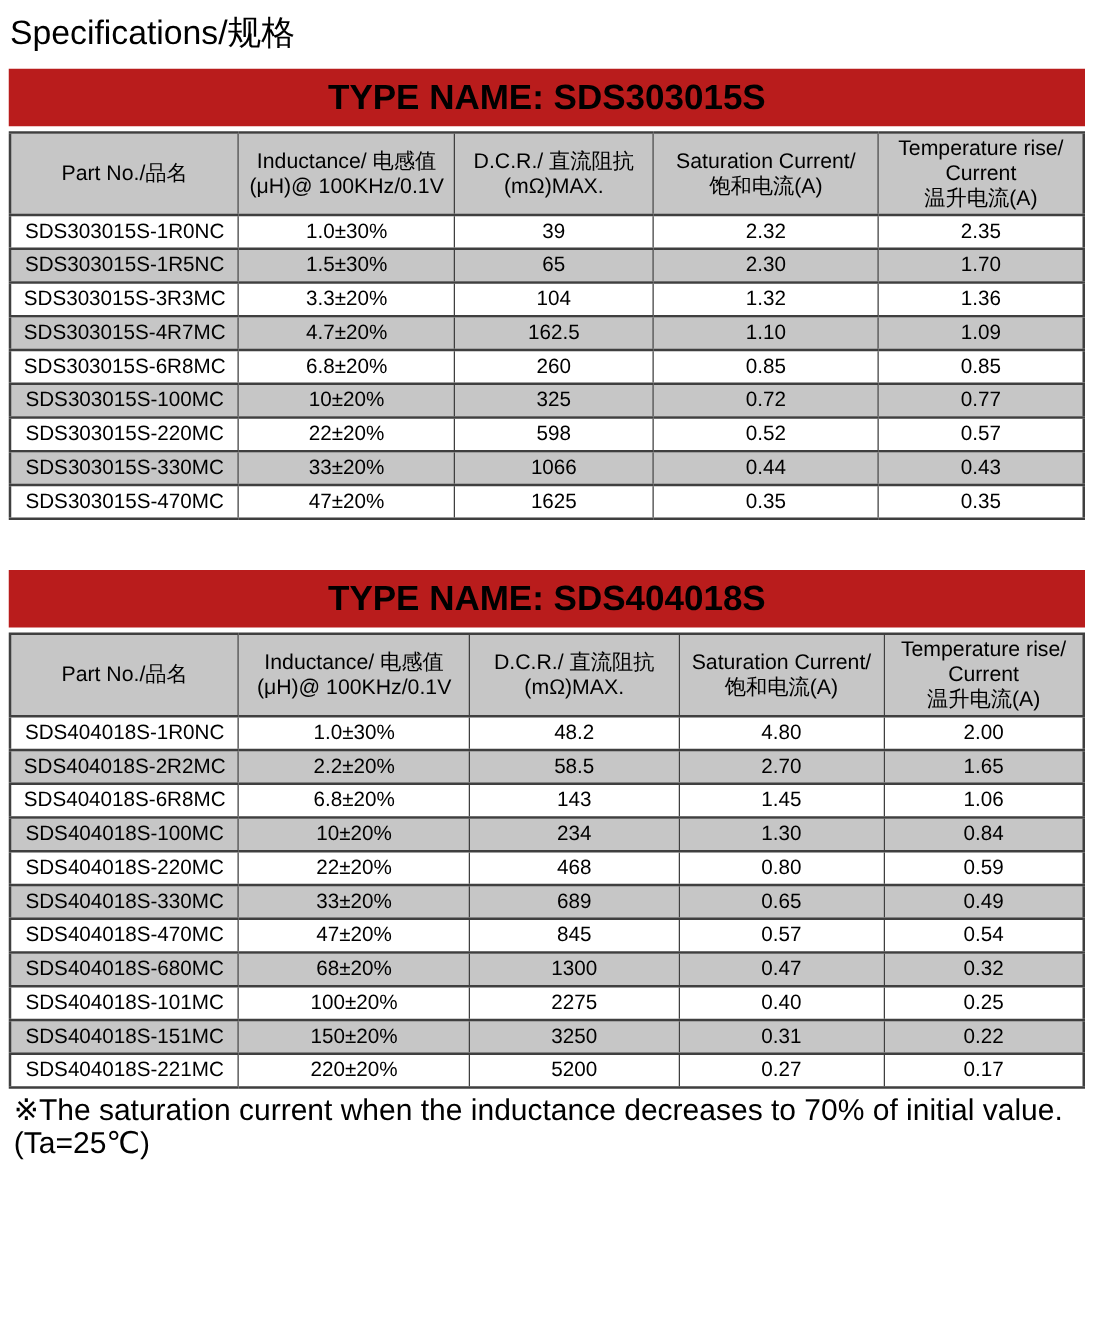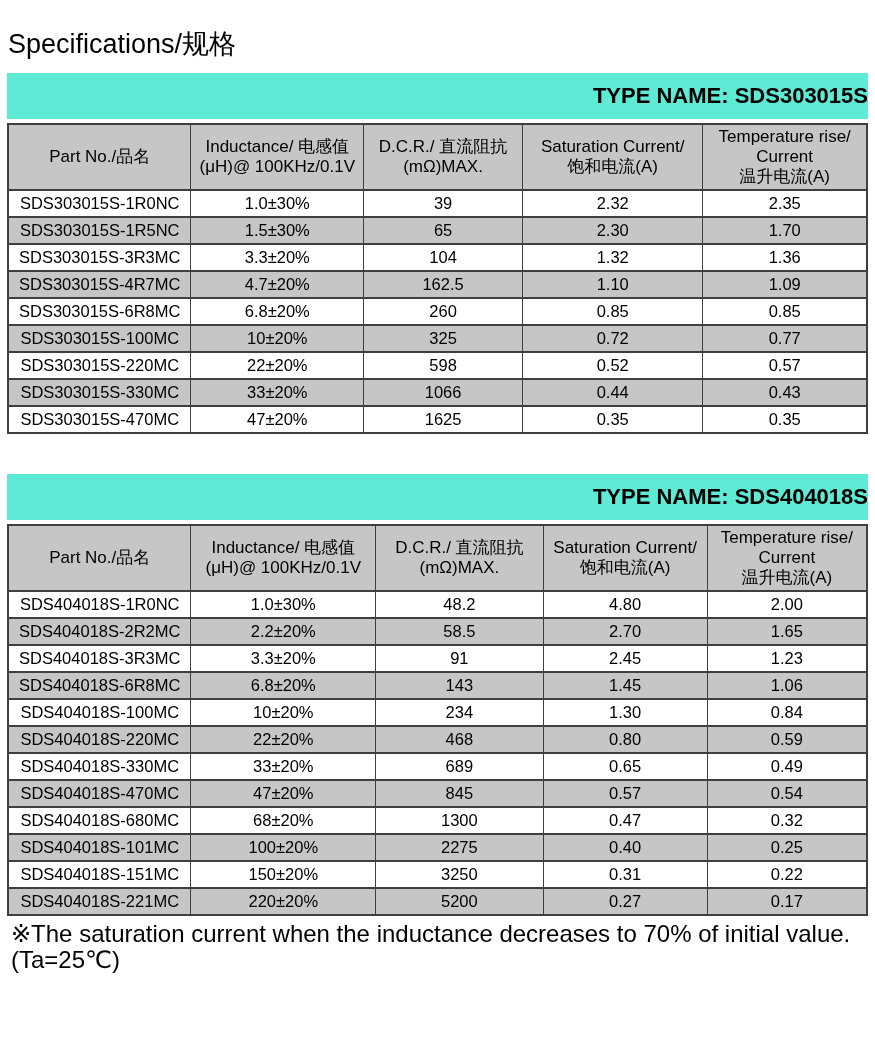--- a/index.html
+++ b/index.html
@@ -5,39 +5,39 @@
   * { box-sizing: border-box; margin: 0; padding: 0; }
   html, body {
     width: 875px;
     background: #ffffff;
     font-family: "Liberation Sans", "DejaVu Sans", sans-serif;
     color: #000000;
   }
   .page {
     width: 875px;
     height: 1063px;
-    padding: 22px 7px 0 7px;
+    padding: 4px 7px 0 7px;
     background: #ffffff;
     overflow: hidden;
   }
   .page-title {
     font-size: 27px;
     font-weight: 400;
     line-height: 40px;
     margin: 2px 0 0 1px;
     letter-spacing: 0px;
   }
   .spec-section { margin-top: 9px; }
   .spec-section.second { margin-top: 40px; }
   .type-band {
-    background: #5eead4;
+    background: #b91c1c;
     height: 46px;
     line-height: 46px;
-    text-align: right;
-    font-size: 22px;
+    text-align: center;
+    font-size: 28px;
     font-weight: 700;
     margin-bottom: 4px;
   }
   table.spec-table {
     width: 100%;
     border-collapse: collapse;
     table-layout: fixed;
     border: 2px solid #3f3f3f;
   }
   table.spec-table th,
@@ -226,27 +226,20 @@
             <td>2.00</td>
           </tr>
           <tr>
             <td>SDS404018S-2R2MC</td>
             <td>2.2±20%</td>
             <td>58.5</td>
             <td>2.70</td>
             <td>1.65</td>
           </tr>
           <tr>
-            <td>SDS404018S-3R3MC</td>
-            <td>3.3±20%</td>
-            <td>91</td>
-            <td>2.45</td>
-            <td>1.23</td>
-          </tr>
-          <tr>
             <td>SDS404018S-6R8MC</td>
             <td>6.8±20%</td>
             <td>143</td>
             <td>1.45</td>
             <td>1.06</td>
           </tr>
           <tr>
             <td>SDS404018S-100MC</td>
             <td>10±20%</td>
             <td>234</td>

